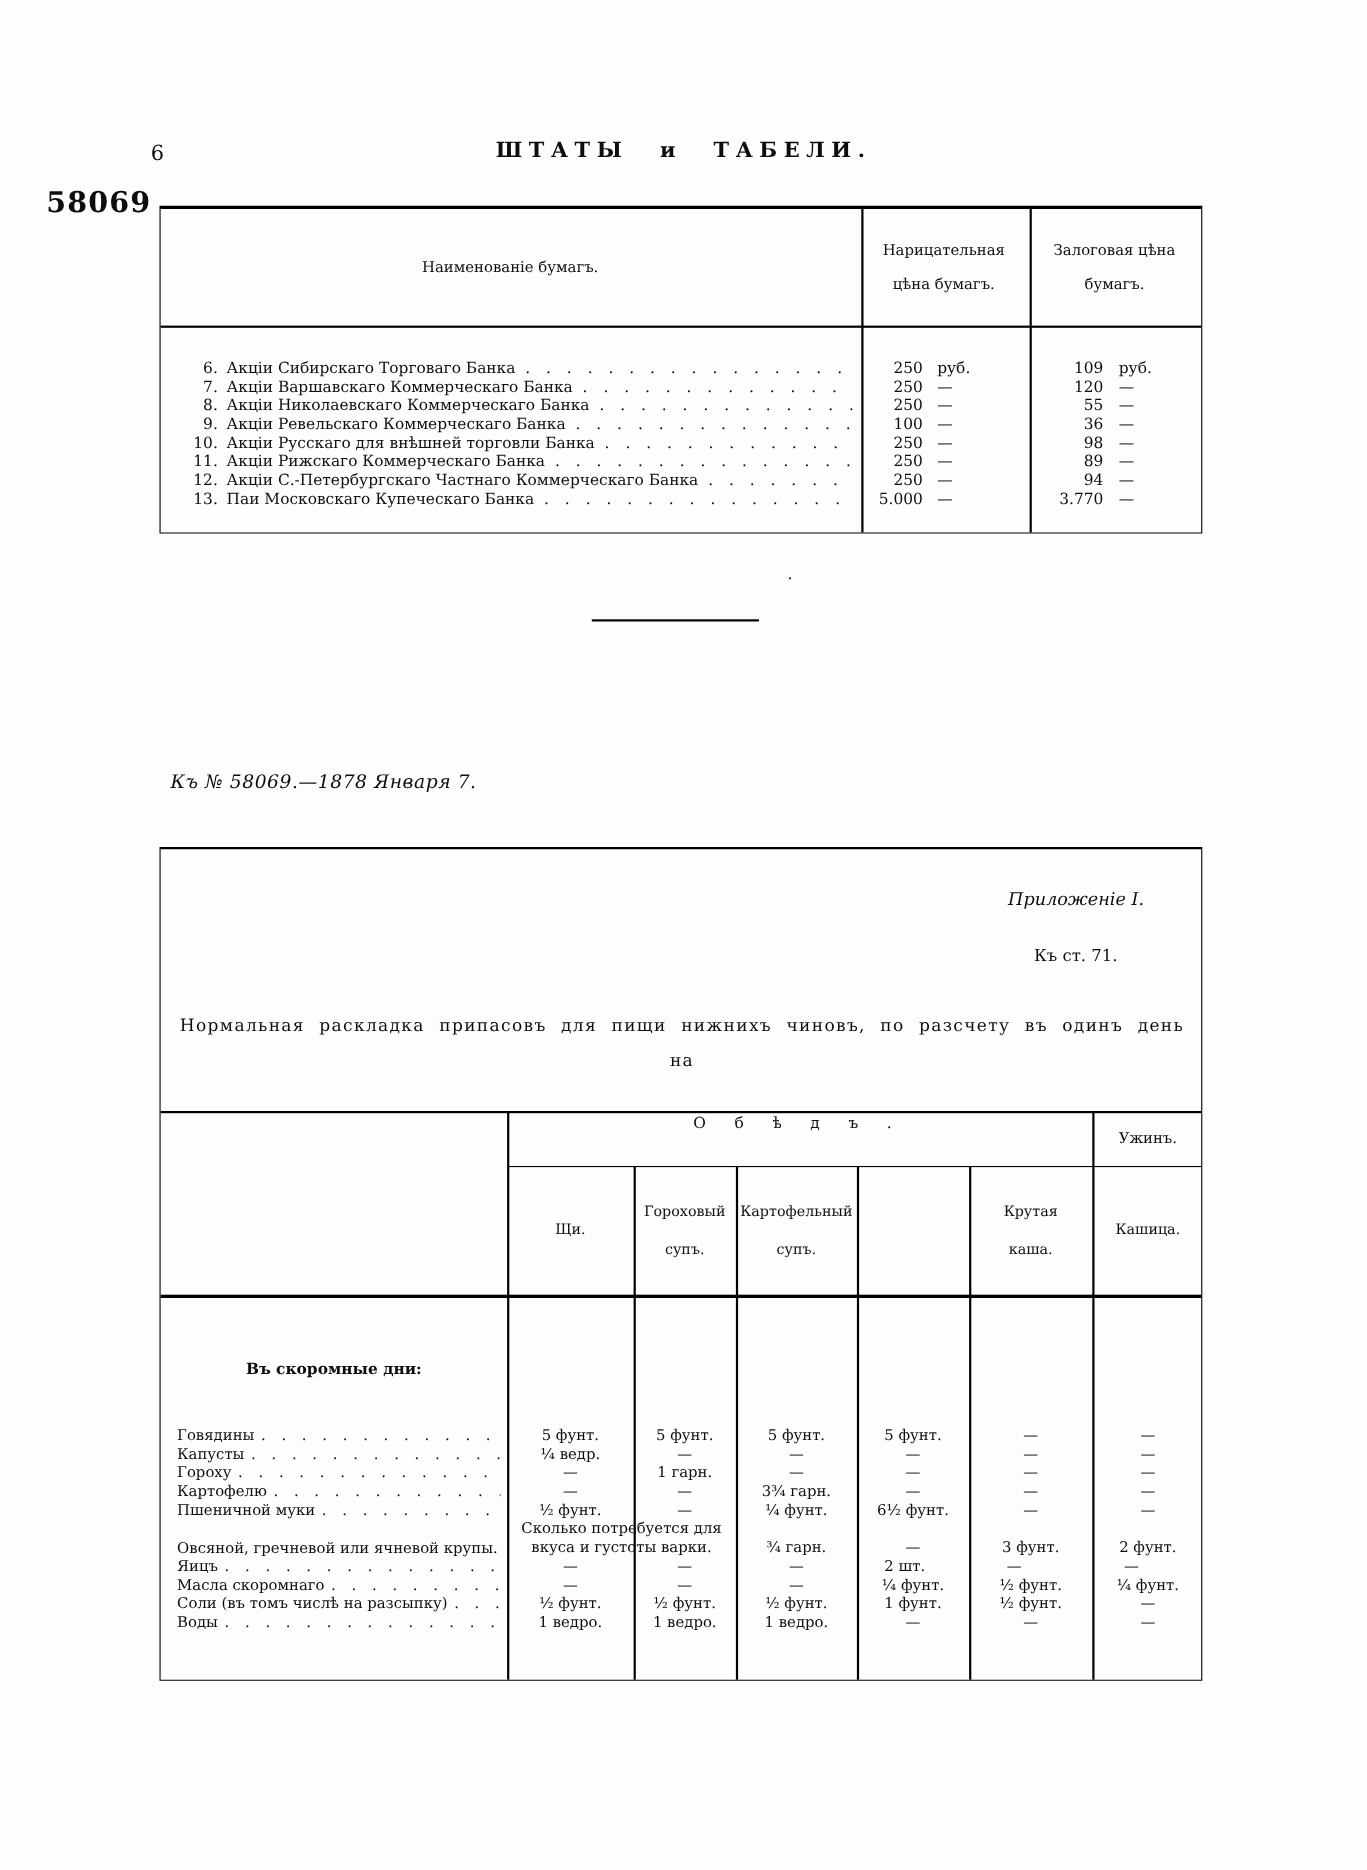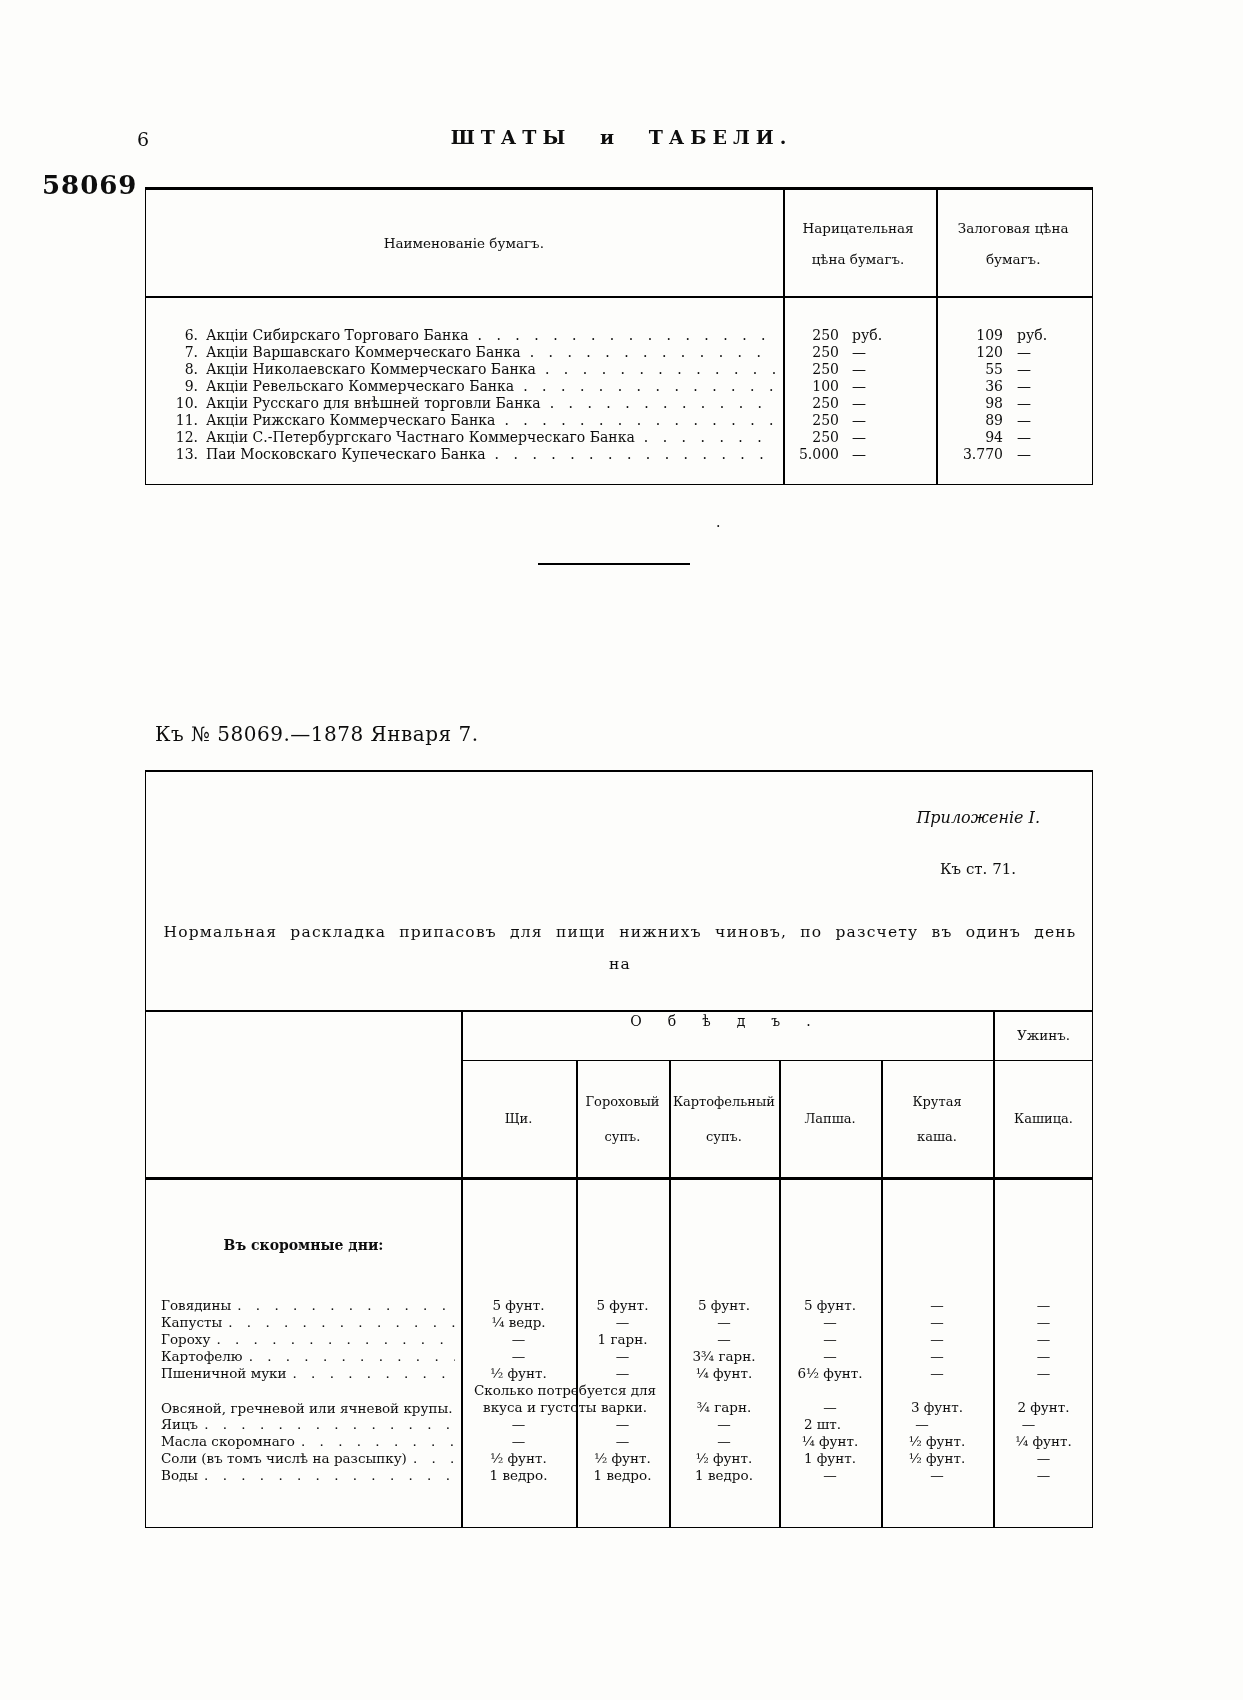--- a/index.html
+++ b/index.html
@@ -41,21 +41,21 @@
   .t1-val  { width:56px; text-align:right; flex:none; }
   .t1-unit { width:60px; text-align:left; padding-left:13px; flex:none; }
   .t1-val2 { width:68px; text-align:right; flex:none; }
   .t1-unit2{ width:60px; text-align:left; padding-left:14px; flex:none; }
 
   
   .mid-dot { position:absolute; top:514px; left:716px; font-size:14px; }
   .mid-rule { position:absolute; top:563px; left:538px; width:152px; height:2px; background:#000; }
 
   
-  .ref-line { position:absolute; top:722px; left:155px; font-size:20px; letter-spacing:.5px; }
+  .ref-line { position:absolute; top:701px; left:155px; font-size:17px; font-style:italic; letter-spacing:.5px; }
 
   
   .t2 { position:absolute; left:145px; top:770px; width:948px; height:758px;
         border:1.5px solid #000; border-top-width:2.5px; }
   .t2-annot { position:absolute; top:36px; right:52px; font-size:16px; font-style:italic;margin-left:26px; }
   .t2-ref   { position:absolute; top:88px; right:76px; font-size:15px; }
   .t2-title { position:absolute; top:144px; left:10px; width:928px; text-align:center;
               font-size:15.5px; letter-spacing:1.2px; word-spacing:7px; line-height:32px; }
   .t2-title .tl2 { letter-spacing:.5px; word-spacing:2px; }
 
@@ -260,24 +260,20 @@
 
     </div>
     <div class="t2-hdr-cell" style="left:430px; top:288px; width:93px; height:117px;">
       <div>Гороховый</div>
       <div class="hl2">супъ.</div>
     </div>
     <div class="t2-hdr-cell" style="left:523px; top:288px; width:110px; height:117px;">
       <div>Картофельный</div>
       <div class="hl2">супъ.</div>
     </div>
-    <div class="t2-hdr-cell" style="left:633px; top:288px; width:102px; height:117px;">
-      <div>Лапша.</div>
-
-    </div>
     <div class="t2-hdr-cell" style="left:735px; top:288px; width:112px; height:117px;">
       <div>Крутая</div>
       <div class="hl2">каша.</div>
     </div>
     <div class="t2-hdr-cell" style="left:847px; top:288px; width:101px; height:117px;">
       <div>Кашица.</div>
 
     </div>
 
     <div class="t2-body">

